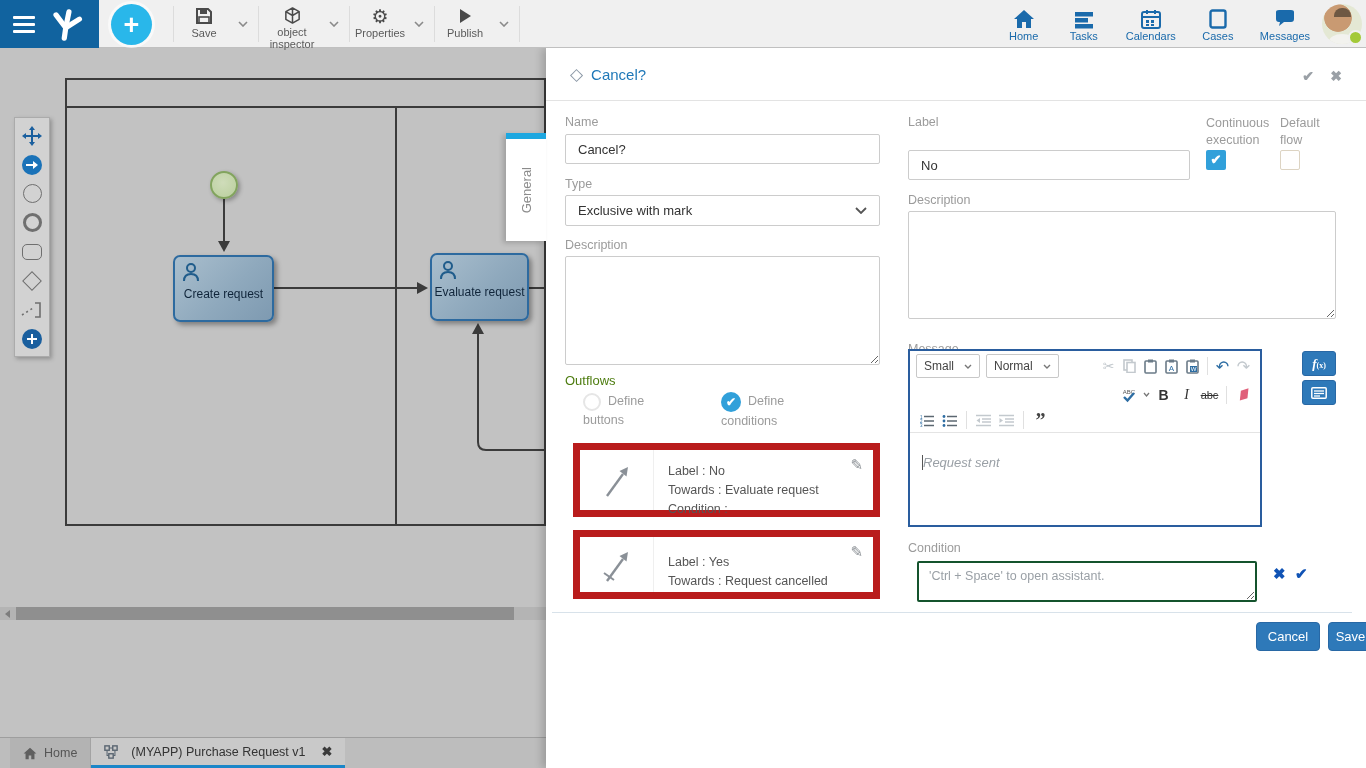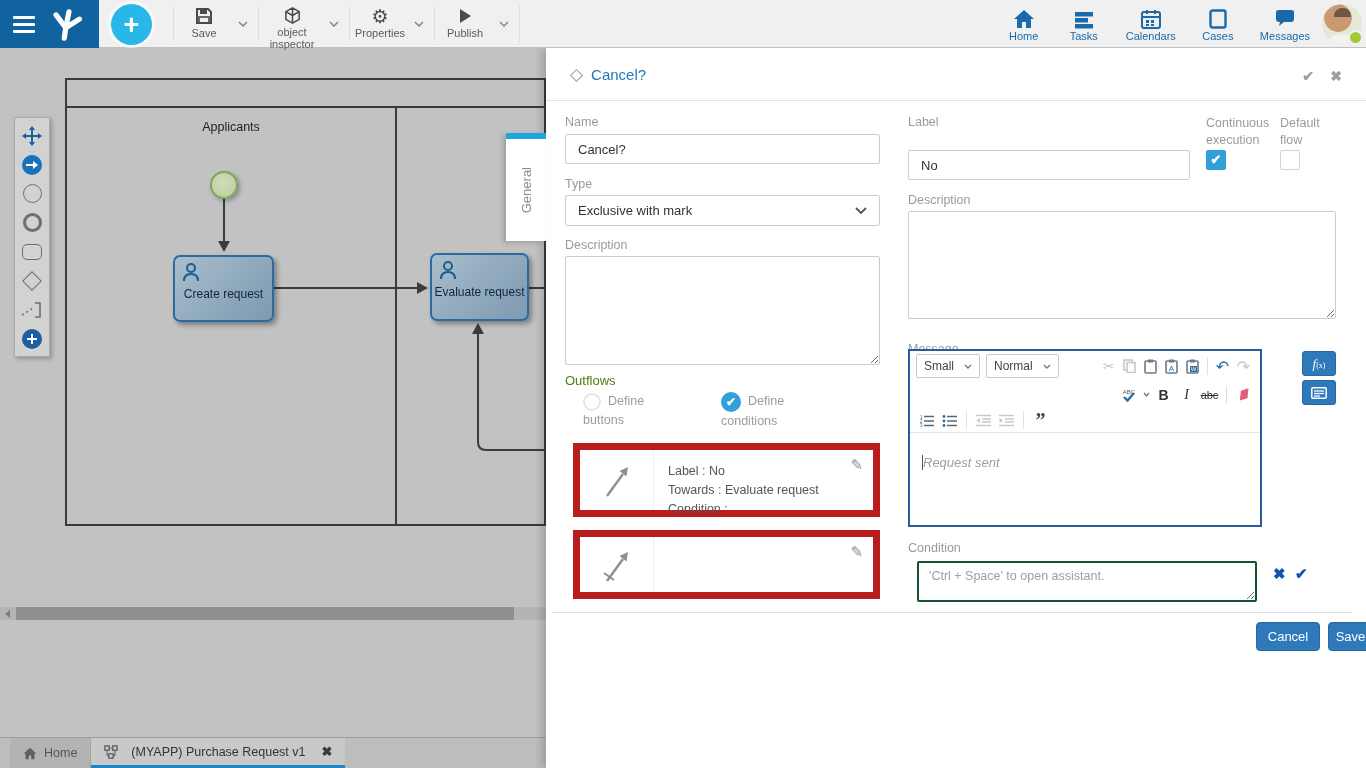--- a/index.html
+++ b/index.html
@@ -135,21 +135,21 @@
   .ed-select svg { margin-left:10px; }
   .ed-ic { width:21px; height:21px; display:flex; align-items:center; justify-content:center;
            cursor:pointer; font-size:14px; }
   .ed-ic.dis { color:#c3c9ce; }
   .ed-sep { width:1px; height:18px; background:#e0e0e0; margin:0 4px; }
   .ed-body { position:relative; height:88px; padding:20px 12px; }
   .caret { display:inline-block; width:0; height:15px; border-left:1px solid #555; vertical-align:middle; }
   .ed-placeholder { font-style:italic; color:#9aa0a6; font-size:13px; }
   .side-btn { position:absolute; left:756px; width:34px; height:25px; background:#2e79b9; border:1px solid #2868a5;
               border-radius:3px; color:#fff; display:flex; align-items:center; justify-content:center; cursor:pointer; }
-  .fx { font-style:italic; font-family:"Liberation Serif",serif; font-size:13px; font-weight:normal; }
+  .fx { font-style:italic; font-family:"Liberation Serif",serif; font-size:13px; font-weight:bold; }
   .fx small { font-size:8px; font-style:normal; }
 
   .cond-area { position:absolute; left:371px; top:513px; width:340px; height:41px; border:2px solid #14532d;
                border-radius:2px; resize:both; font-family:"Liberation Sans",sans-serif; font-size:12.5px; padding:6px 10px; }
   .cond-area::placeholder { color:#9aa0a6; }
   .cond-ic { position:absolute; top:517px; font-size:15px; font-weight:bold; color:#1053b5; cursor:pointer; }
 
   .p-divider2 { position:absolute; left:6px; right:14px; top:564px; border-top:1px solid #d8e2ea; }
   .pbtn { position:absolute; top:574px; height:29px; background:#2e79b9; border:1px solid #2868a5;
           border-radius:4px; color:#fff; font-size:13px; font-family:"Liberation Sans",sans-serif; cursor:pointer;margin-left:34px; }
@@ -290,21 +290,20 @@
       <span class="hair"></span>
         <span class="shirt"></span>
     </div>
     <span class="status-dot" style="position:absolute; right:3px; top:30px;"></span>
   </header>
 
   <div class="canvas">
     <div class="pool">
       <div class="pool-band"></div>
       <div class="lane-divider"></div>
-      <div class="lane-label">Applicants</div>
     </div>
 
     <svg class="connectors" width="546" height="689">
       <g stroke="#3b3b3b" stroke-width="2" fill="none">
         <line x1="224" y1="151" x2="224" y2="193"></line>
         <line x1="274" y1="240" x2="417" y2="240"></line>
         <line x1="529" y1="240" x2="546" y2="240"></line>
         <path d="M546 402 H486 Q478 402 478 394 V286"></path>
       </g>
       <g fill="#3b3b3b">
@@ -457,20 +456,24 @@
     </div>
 
     <div class="card" style="top:482px; height:69px;">
       <span class="icon-cell">
         <svg width="34" height="44" viewBox="0 0 34 44">
             <line x1="7" y1="38" x2="23" y2="16" stroke="#8a9097" stroke-width="2.4"></line>
             <polygon points="28,9 26.5,18.5 19.5,13" fill="#8a9097"></polygon>
             <line x1="4" y1="30" x2="14" y2="37" stroke="#8a9097" stroke-width="2"></line>
           </svg>
       </span>
+      <div class="lines" style="top:16px;">
+        <div>Label : Yes</div>
+        <div>Towards : Request cancelled</div>
+      </div>
       <span class="pencil">✎</span>
     </div>
 
     <span class="flabel" style="left:362px; top:67px;">Label</span>
     <span class="flabel" style="left:660px; top:67px; width:68px; line-height:1.35;">Continuous execution</span>
     <span class="flabel" style="left:734px; top:67px; width:52px; line-height:1.35;">Default flow</span>
 
     <input class="tinput" style="left: 362px; top: 102px; width: 282px;" value="No">
     <span class="cb checked" style="left:660px; top:102px;">✔</span>
     <span class="cb unchecked" style="left:734px; top:102px;"></span>

